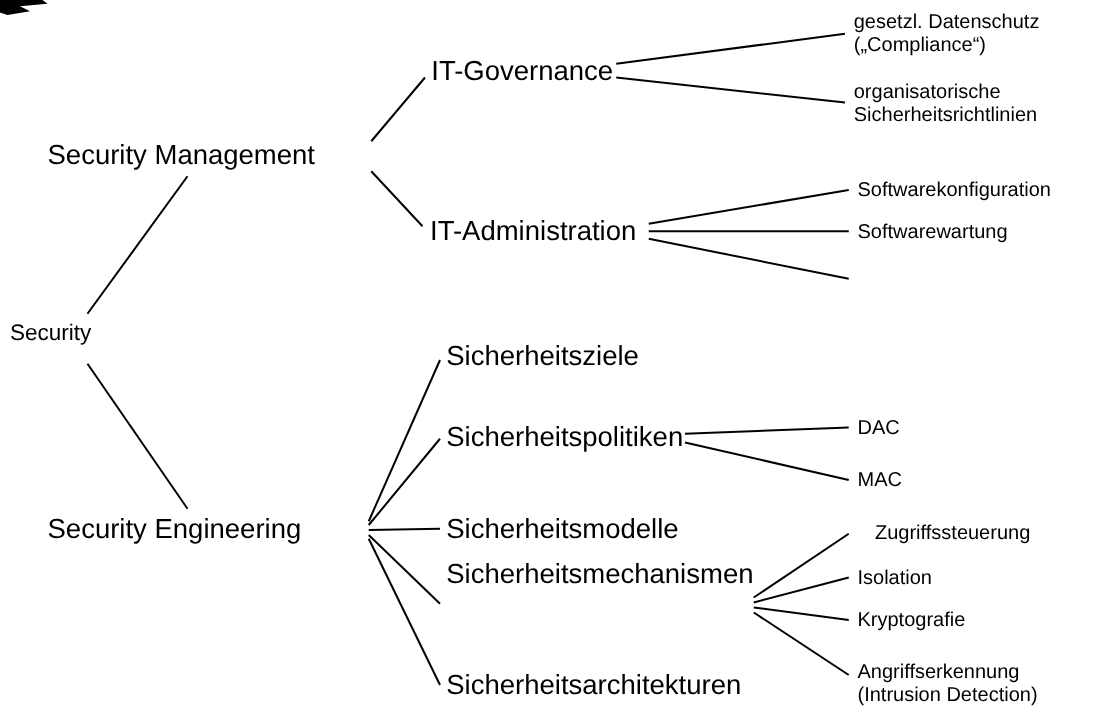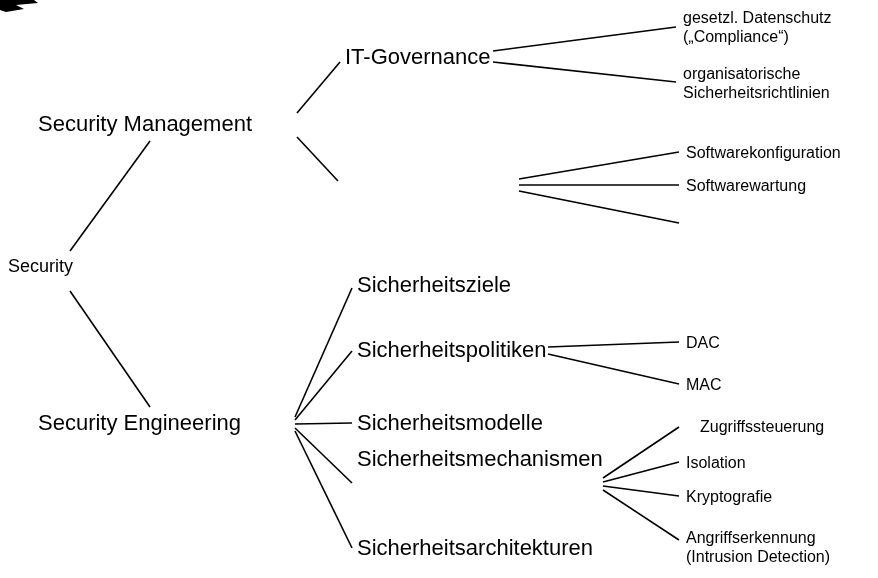--- a/index.html
+++ b/index.html
@@ -80,20 +80,21 @@
     <line x1="603" y1="486" x2="679" y2="496"></line>
     <line x1="603" y1="490" x2="679" y2="540"></line>
   </svg>
 
   <div class="node root" style="left:8px; top:256px;">Security</div>
 
   <div class="node mid" style="left:38px; top:112px;">Security Management</div>
   <div class="node mid" style="left:38px; top:411px;">Security Engineering</div>
 
   <div class="node mid" style="left:345px; top:45px;text-align:center;">IT-Governance</div>
+  <div class="node mid" style="left:344px; top:173px;">IT-Administration</div>
 
   <div class="node mid" style="left:357px; top:338px;">Sicherheitspolitiken</div>
   <div class="node mid" style="left:357px; top:273px;">Sicherheitsziele</div>
   <div class="node mid" style="left:357px; top:411px;text-align:right;">Sicherheitsmodelle</div>
   <div class="node mid" style="left:357px; top:447px;">Sicherheitsmechanismen</div>
   <div class="node mid" style="left:357px; top:536px;">Sicherheitsarchitekturen</div>
 
   <div class="node leaf" style="left:683px; top:8px;">gesetzl. Datenschutz
 („Compliance“)</div>
   <div class="node leaf" style="left:683px; top:64px;">organisatorische

